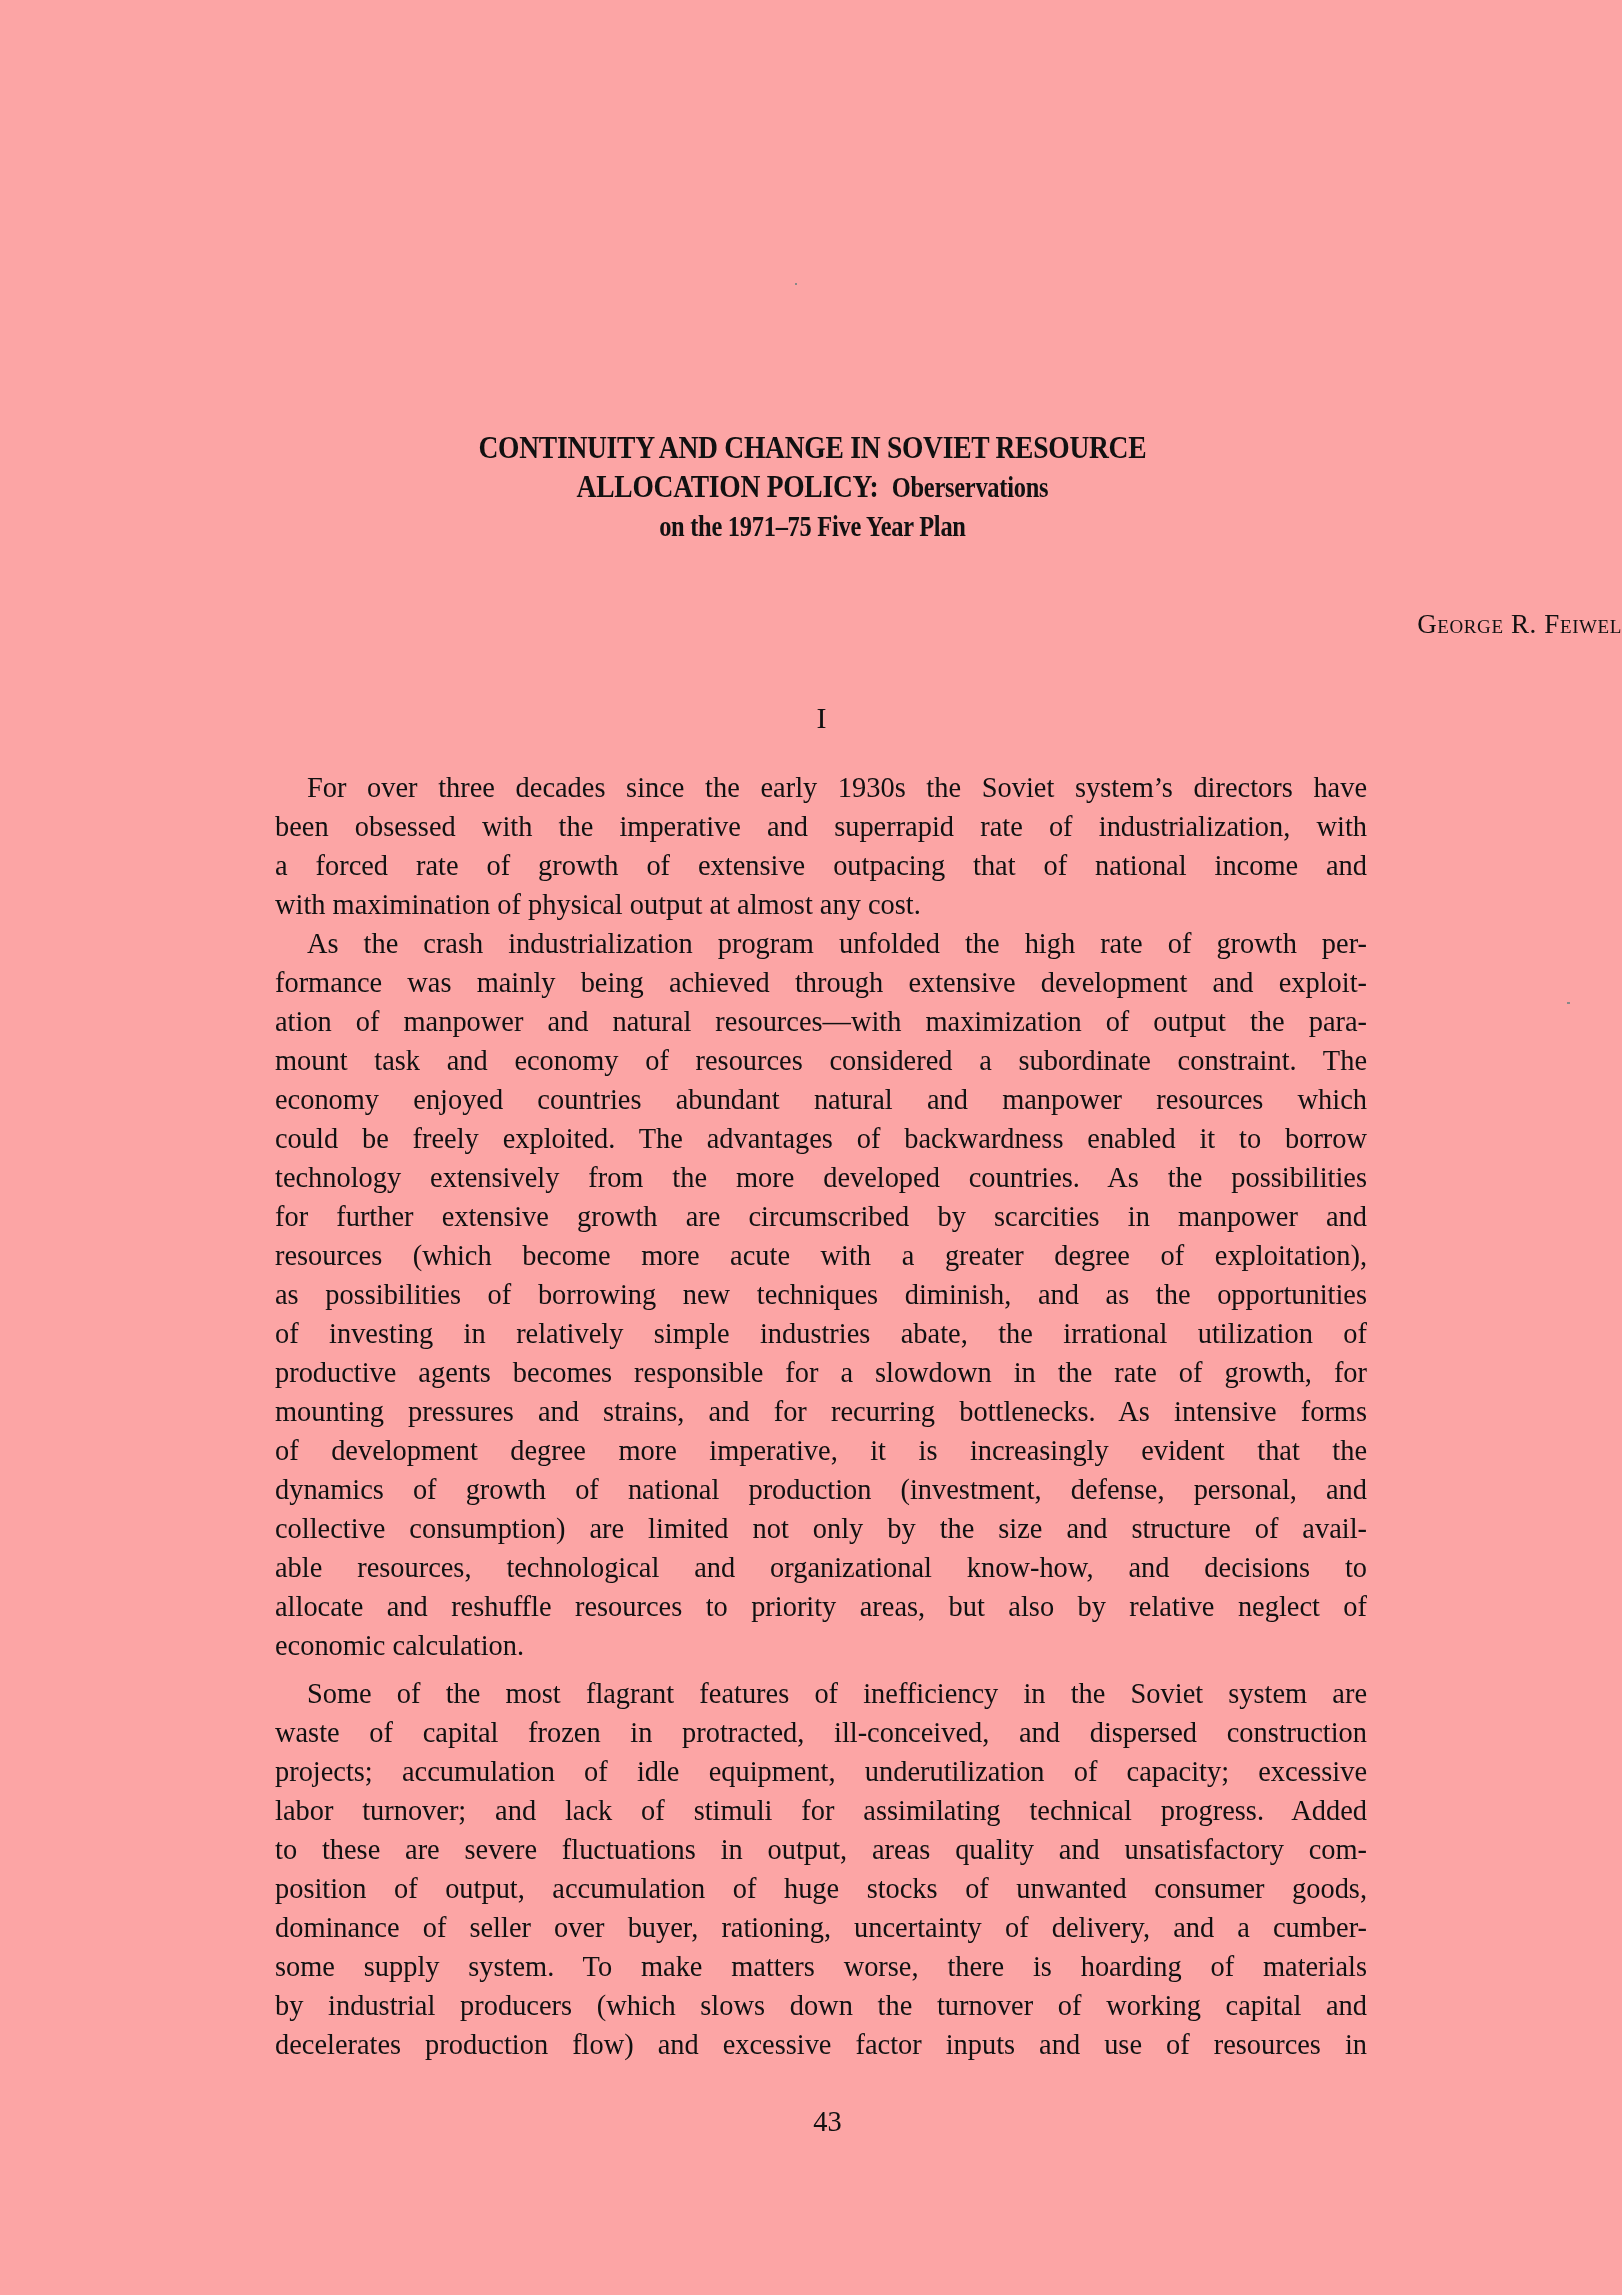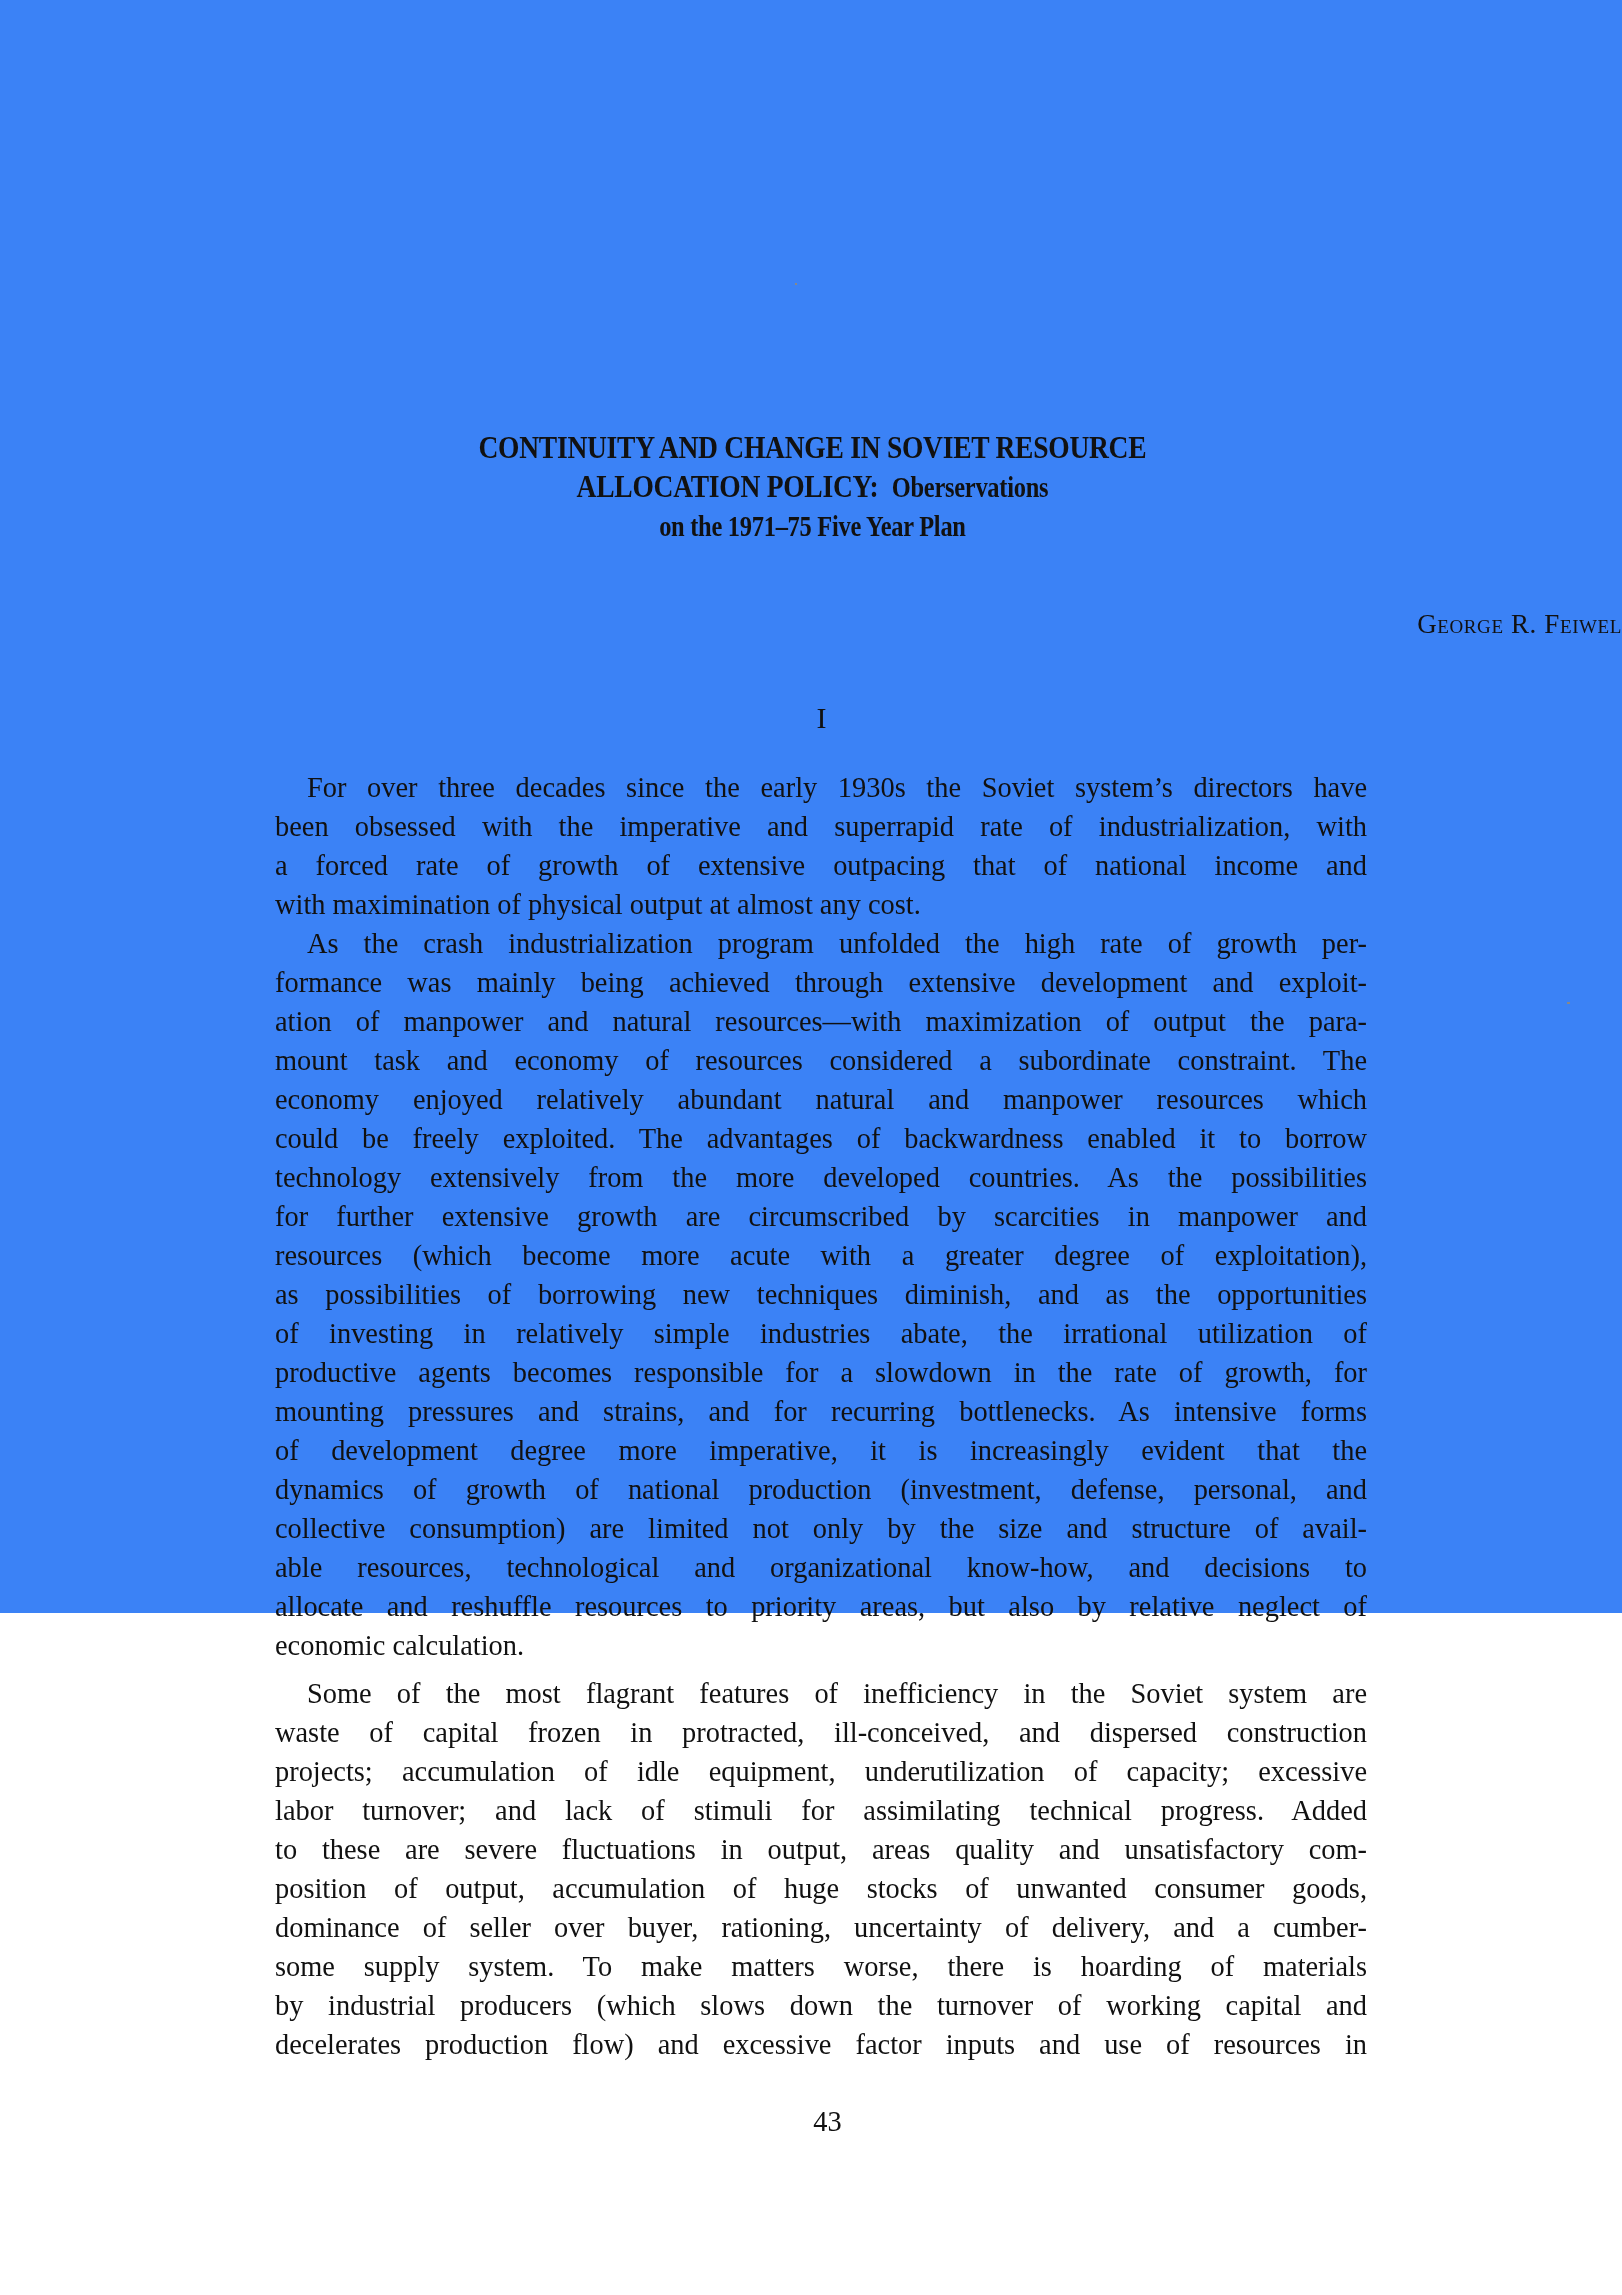--- a/index.html
+++ b/index.html
@@ -4,21 +4,21 @@
 <style>
   html, body { margin: 0; padding: 0; background: #ffffff; }
   body {
     width: 1622px;
     height: 2295px;
     position: relative;
     overflow: hidden;
     font-family: "Liberation Serif", "DejaVu Serif", serif;
     color: #111111;
   }
-  .page { position: absolute; left: 0; top: 0; width: 1622px; height: 1613px; background: #3b82f6; }
+  .page { position: absolute; left: 0; top: 0; width: 1622px; height: 2295px; background: #fca5a5; }
 
   .title-block {
     position: absolute;
     left: 0; width: 1622px;
     top: 428px;
     text-align: center;
     font-family: "Liberation Serif", serif;
     font-weight: bold;
     font-size: 32px;
     line-height: 39px;
@@ -105,21 +105,21 @@
       <span class="line">been obsessed with the imperative and superrapid rate of industrialization, with</span>
       <span class="line">a forced rate of growth of extensive outpacing that of national income and</span>
       <span class="line last">with maximination of physical output at almost any cost.</span>
     </div>
 
     <div class="paragraph">
       <span class="line first">As the crash industrialization program unfolded the high rate of growth per-</span>
       <span class="line">formance was mainly being achieved through extensive development and exploit-</span>
       <span class="line">ation of manpower and natural resources—with maximization of output the para-</span>
       <span class="line">mount task and economy of resources considered a subordinate constraint.  The</span>
-      <span class="line">economy enjoyed relatively abundant natural and manpower resources which</span>
+      <span class="line">economy enjoyed countries abundant natural and manpower resources which</span>
       <span class="line">could be freely exploited.  The advantages of backwardness enabled it to borrow</span>
       <span class="line">technology extensively from the more developed countries.  As the possibilities</span>
       <span class="line">for further extensive growth are circumscribed by scarcities in manpower and</span>
       <span class="line">resources (which become more acute with a greater degree of exploitation),</span>
       <span class="line">as possibilities of borrowing new techniques diminish, and as the opportunities</span>
       <span class="line">of investing in relatively simple industries abate, the irrational utilization of</span>
       <span class="line">productive agents becomes responsible for a slowdown in the rate of growth, for</span>
       <span class="line">mounting pressures and strains, and for recurring bottlenecks. As intensive forms</span>
       <span class="line">of development degree more imperative, it is increasingly evident that the</span>
       <span class="line">dynamics of growth of national production (investment, defense, personal, and</span>

